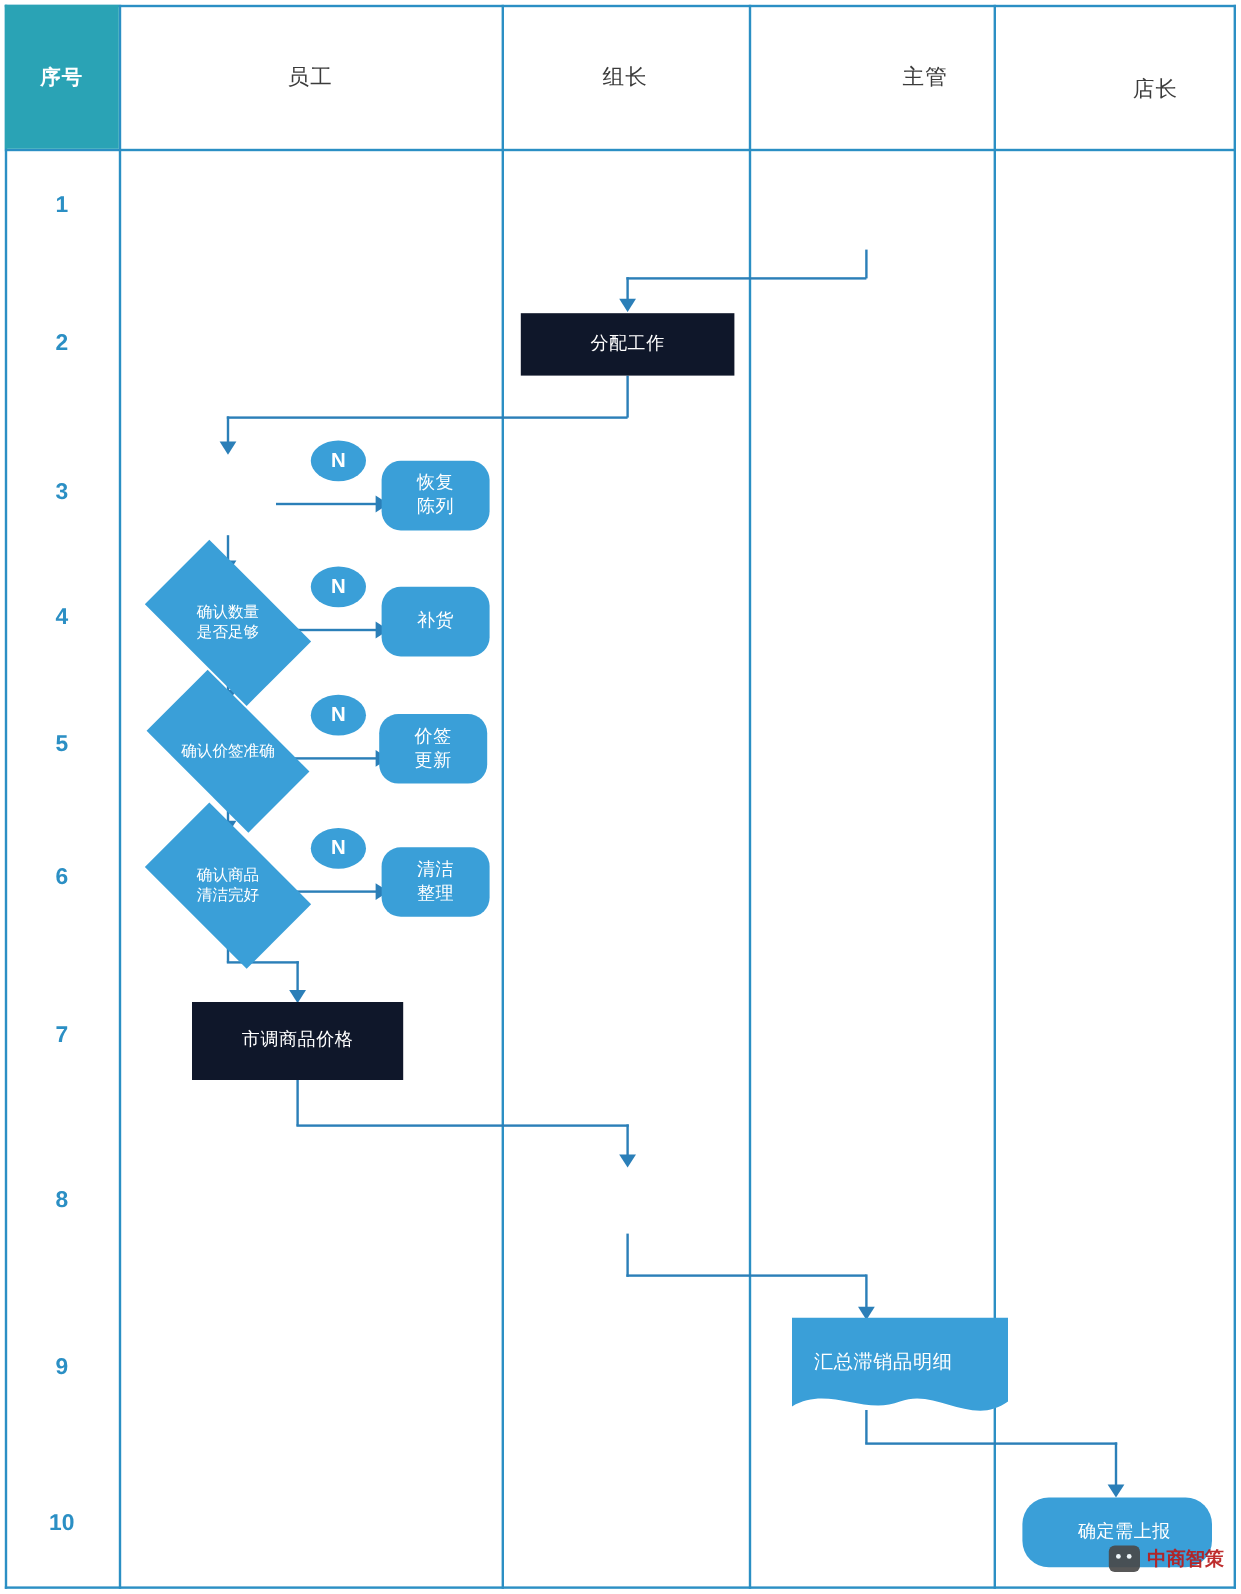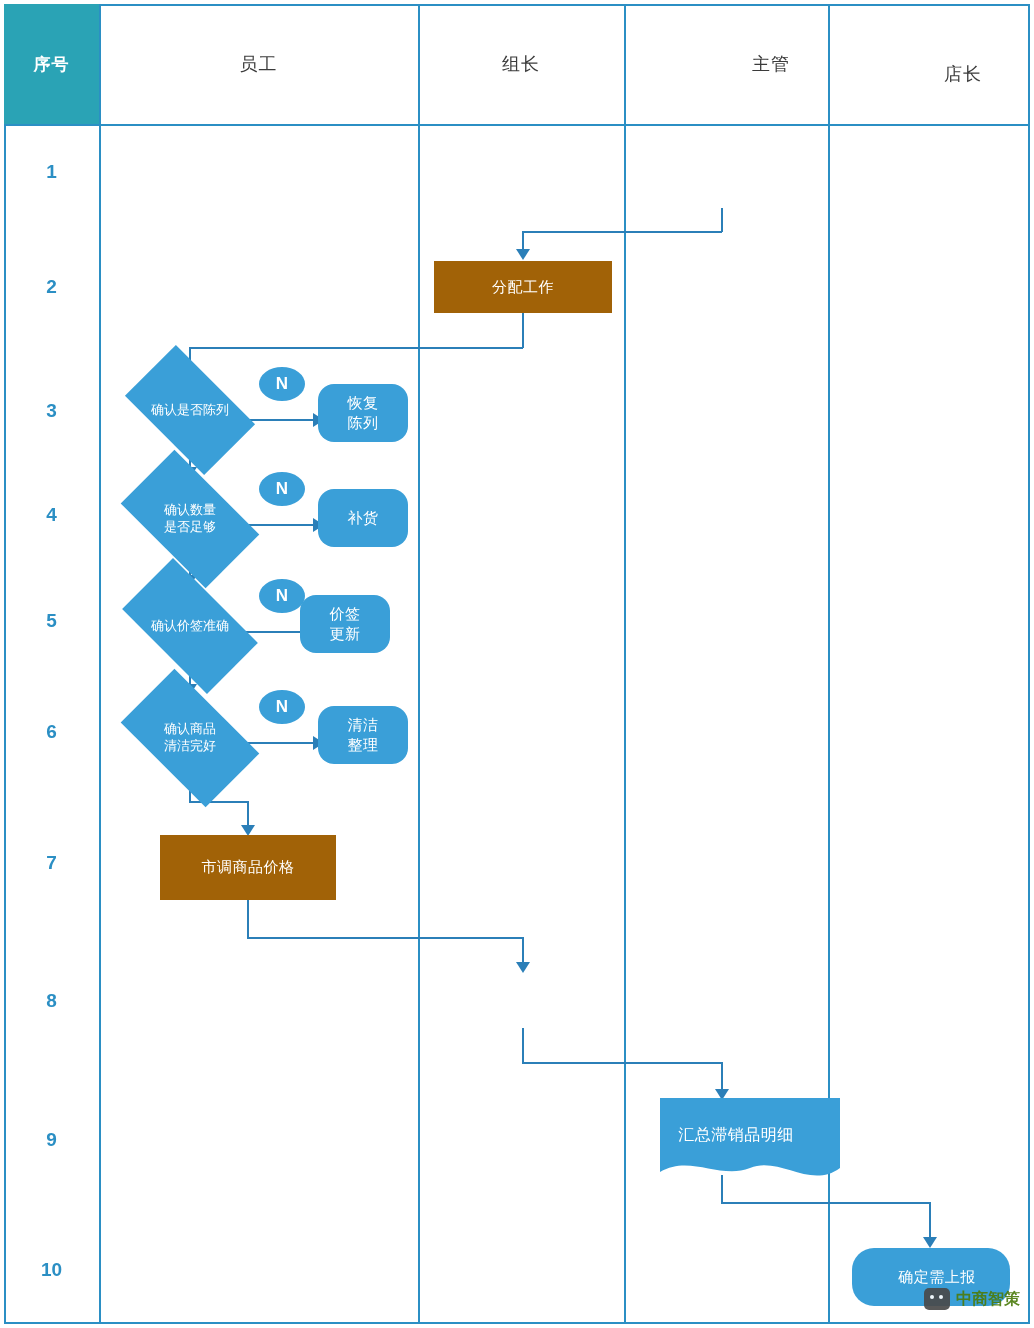--- a/index.html
+++ b/index.html
@@ -72,21 +72,21 @@
     flex-direction: column;
     align-items: center;
     justify-content: center;
     color: #ffffff;
     font-size: 15px;
     line-height: 1.35;
     text-align: center;
     letter-spacing: 0.5px;
   }
   .rect {
-    background: #a16207;
+    background: #0f172a;
   }
   .round {
     background: #3a9fd8;
     border-radius: 22px;
   }
   .pill {
     background: #3a9fd8;
     border-radius: 16px;
   }
   .diamond-wrap {
@@ -166,21 +166,21 @@
   }
 
   
   .watermark {
     position: absolute;
     right: 14px;
     bottom: 18px;
     display: flex;
     align-items: center;
     gap: 6px;
-    color: #4d7c0f;
+    color: #b91c1c;
     font-size: 16px;
     font-weight: bold;
     opacity: 0.92;
   }
   .wm-logo {
     width: 26px;
     height: 22px;
     background: #4a4a4a;
     border-radius: 5px;
     position: relative;
@@ -281,24 +281,20 @@
   <div class="conn conn-v" style="left:721px; top:1175px; height:28px;"></div>
   <div class="conn conn-h" style="left:721px; top:1202px; width:210px;"></div>
   <div class="conn conn-v" style="left:929px; top:1202px; height:36px;"></div>
   <div class="arrow-down" style="left:923px; top:1237px;"></div>
 
 
   <div class="node rect" style="left:434px; top:261px; width:178px; height:52px;">
     <span>分配工作</span>
   </div>
 
-  <div class="diamond-wrap" style="left:134px; top:374px; width:112px; height:72px;">
-    <div class="dshape"></div>
-    <div class="dtext">确认是否陈列</div>
-  </div>
   <div class="ncircle" style="left:259px; top:367px;">N</div>
   <div class="node pill" style="left:318px; top:384px; width:90px; height:58px;">
     <span>恢复</span>
     <span>陈列</span>
   </div>
 
   <div class="diamond-wrap" style="left:130px; top:481px; width:120px; height:76px;">
     <div class="dshape"></div>
     <div class="dtext">
       <span>确认数量</span>
@@ -308,21 +304,21 @@
   <div class="ncircle" style="left:259px; top:472px;">N</div>
   <div class="node pill" style="left:318px; top:489px; width:90px; height:58px;">
     <span>补货</span>
   </div>
 
   <div class="diamond-wrap" style="left:130px; top:590px; width:120px; height:72px;">
     <div class="dshape"></div>
     <div class="dtext">确认价签准确</div>
   </div>
   <div class="ncircle" style="left:259px; top:579px;">N</div>
-  <div class="node pill" style="left:300px; top:595px; width:90px; height:58px;">
+  <div class="node pill" style="left:316px; top:595px; width:90px; height:58px;">
     <span>价签</span>
     <span>更新</span>
   </div>
 
   <div class="diamond-wrap" style="left:130px; top:700px; width:120px; height:76px;">
     <div class="dshape"></div>
     <div class="dtext">
       <span>确认商品</span>
       <span>清洁完好</span>
     </div>

